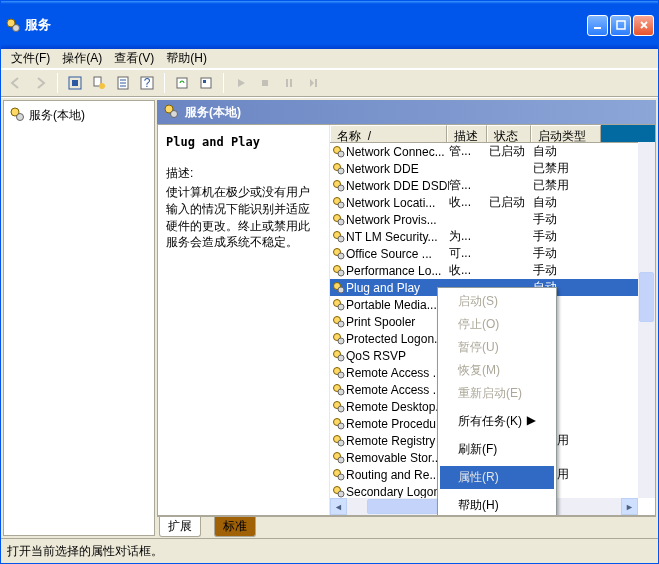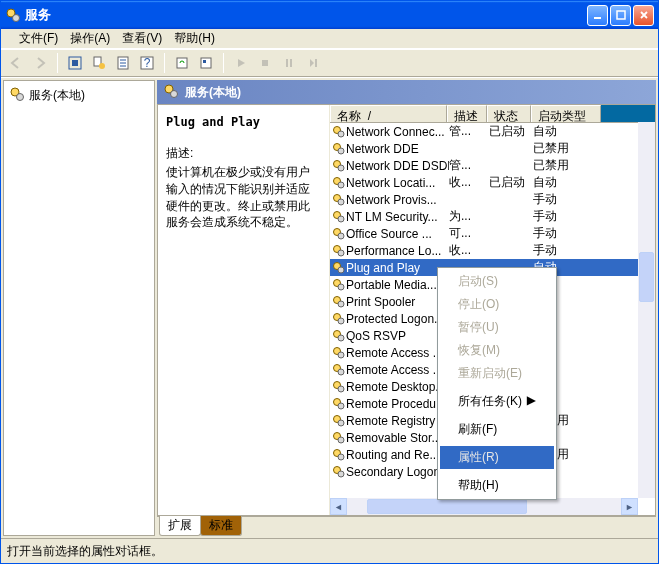--- a/index.html
+++ b/index.html
@@ -1,24 +1,24 @@
 <!DOCTYPE html>
 <html><head>
 <meta charset="utf-8">
 <style>
 * { box-sizing: border-box; margin: 0; padding: 0; font-family: "SimSun", "宋体", sans-serif; font-size: 12px; }
 body { background: #ece9d8; width: 659px; height: 564px; overflow: hidden; }
 .window { width: 659px; height: 564px; border: 1px solid #0055ea; background: #ece9d8; display: flex; flex-direction: column; }
-.titlebar { height: 28px; background: linear-gradient(to bottom, #3a95ff 0%, #0055ea 6%, #0055ea 90%, #003fcf 100%); display: flex; align-items: center; padding: 0 4px; color: #fff; }
+.titlebar { height: 48px; background: linear-gradient(to bottom, #3a95ff 0%, #0055ea 6%, #0055ea 90%, #003fcf 100%); display: flex; align-items: center; padding: 0 4px; color: #fff; }
 .titlebar .icon { width: 16px; height: 16px; margin-right: 4px; }
 .titlebar .title { flex: 1; font-weight: bold; font-size: 13px; }
 .winbtn { width: 21px; height: 21px; margin-left: 2px; border-radius: 3px; display: flex; align-items: center; justify-content: center; color: #fff; font-weight: bold; font-family: Arial; }
 .winbtn.min, .winbtn.max { background: linear-gradient(to bottom, #7eb6ff, #2c7dff); border: 1px solid #fff; }
 .winbtn.close { background: linear-gradient(to bottom, #f8a895, #e7532b); border: 1px solid #fff; }
-.menubar { height: 20px; background: #ece9d8; display: flex; align-items: center; padding: 2px 12px; border-bottom: 1px solid #fff; }
+.menubar { height: 20px; background: #ece9d8; display: flex; align-items: center; padding: 2px 4px; border-bottom: 1px solid #fff; }
 .menuitem { padding: 1px 6px; cursor: default; }
 .toolbar { height: 28px; background: #ece9d8; border-top: 1px solid #fff; border-bottom: 1px solid #aca899; display: flex; align-items: center; padding: 0 4px; gap: 2px; }
 .sep { width: 1px; height: 20px; background: #aca899; margin: 0 4px; border-right: 1px solid #fff; }
 .tbtn { width: 22px; height: 22px; display: flex; align-items: center; justify-content: center; cursor: default; }
 .tbtn.dis { opacity: 0.4; }
 .main { flex: 1; display: flex; border-top: 1px solid #fff; }
 .tree { width: 152px; background: #fff; border: 1px solid #aca899; margin: 2px; padding: 4px; }
 .treeitem { display: flex; align-items: center; gap: 4px; padding: 1px; }
 .right { flex: 1; margin: 2px 2px 2px 0; display: flex; flex-direction: column; }
 .detail-header { height: 24px; background: linear-gradient(to right, #6a85c2, #8da6d8); color: #fff; display: flex; align-items: center; padding: 0 6px; gap: 6px; font-weight: bold; }
@@ -46,21 +46,21 @@
 .ctxitem { padding: 3px 18px 3px 18px; cursor: default; }
 .ctxitem.dis { color: #aca899; }
 .ctxitem.sel { background: #316ac5; color: #e5e5e5; }
 .ctxsep { height: 1px; background: #aca899; margin: 2px 1px; border-bottom: 1px solid #fff; }
 .vscroll { position: absolute; right: 0; top: 17px; bottom: 17px; width: 17px; background: #eeeef6; }
 .vscroll .thumb { position: absolute; left: 1px; right: 1px; top: 130px; height: 50px; background: #c4d3f9; border: 1px solid #bdd1f7; border-radius: 2px; }
 .hscroll { position: absolute; bottom: 0; left: 0; right: 17px; height: 17px; background: #eeeef6; display: flex; }
 .hscroll .btn { width: 17px; height: 17px; background: #cfe0ff; border: 1px solid #bdd1f7; display: flex; align-items: center; justify-content: center; font-size: 9px; color: #4d6185; }
 .hscroll .track { flex: 1; position: relative; }
 .hscroll .thumb { position: absolute; top: 1px; bottom: 1px; left: 20px; width: 160px; background: #c4d3f9; border: 1px solid #bdd1f7; border-radius: 2px; }
-.tabs { height: 20px; display: flex; align-items: flex-end; background: #ece9d8; border-top: 1px solid #aca899; padding-left: 2px; }
+.tabs { height: 20px; display: flex; align-items: center; background: #ece9d8; border-top: 1px solid #aca899; padding-left: 2px; gap: 14px; }
 .tab { padding: 1px 8px; border: 1px solid #aca899; background: #a16207; border-top: none; border-radius: 0 0 3px 3px; margin-right: -1px; cursor: default; }
 .tab.active { background: #fff; }
 .status { height: 20px; background: #ece9d8; border-top: 1px solid #aca899; padding: 12px 6px; display: flex; align-items: center; }
 .gears { display: inline-block; }
 </style>
 </head>
 <body>
 
 <div class="window">
   <div class="titlebar">

